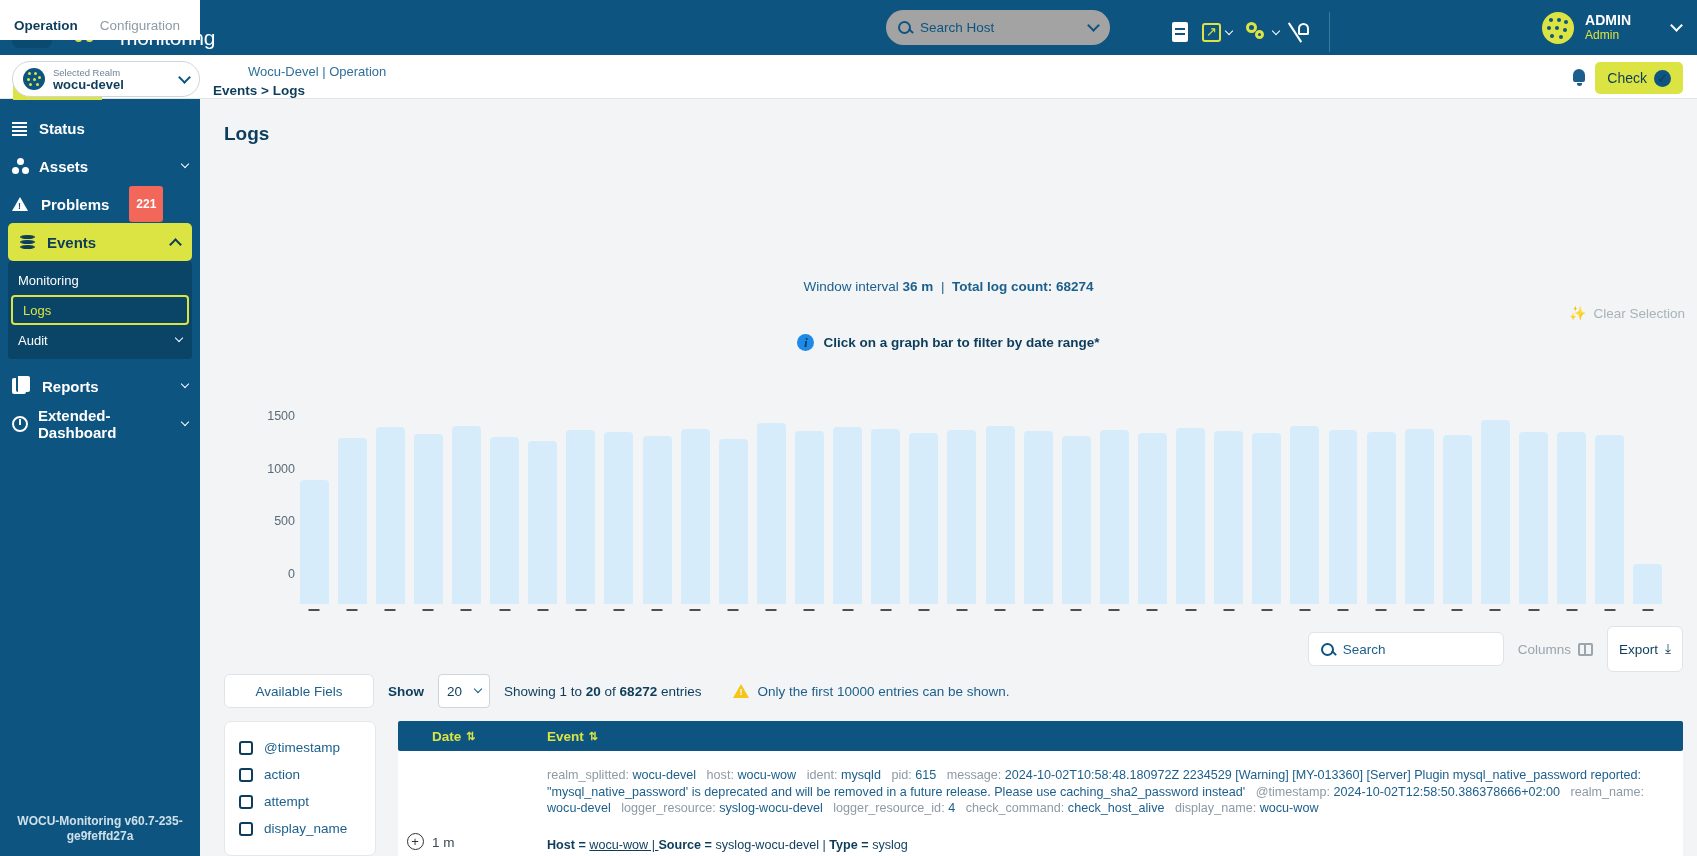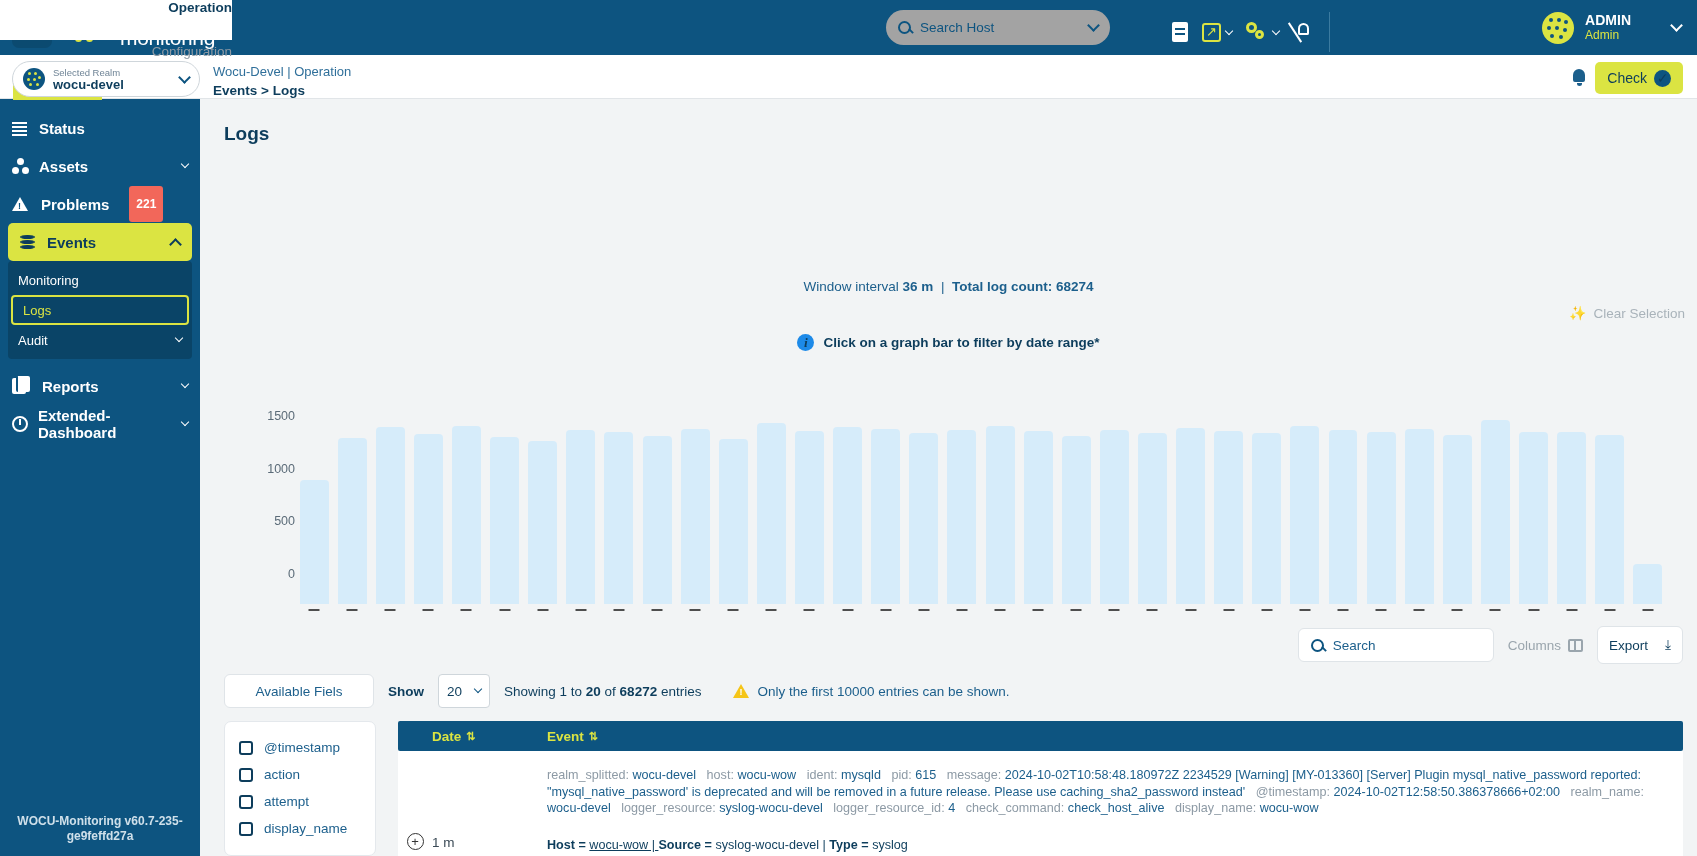--- a/index.html
+++ b/index.html
@@ -101,21 +101,21 @@
     background:#fff; border:1px solid #cfd6db; border-radius:20px;
     display:flex; align-items:center; padding:0 10px; gap:8px; cursor:pointer; z-index:5;
   }
   .realm-dot { width:22px; height:22px; border-radius:50%; background:#0d5480; position:relative; }
   .realm-dot i { position:absolute; width:3px; height:3px; border-radius:50%; background:#dbe442; }
   .realm-txt { flex:1; }
   .realm-lbl { font-size:9.5px; color:#6f8496; line-height:11px; }
   .realm-val { font-size:13px; color:#0d3d5c; font-weight:700; line-height:14px; }
 
   .breadcrumbs { position:absolute; left:213px; top:7px; }
-  .bc1 { font-size:13px; color:#2f6f9a; line-height:19px; }
+  .bc1 { font-size:13px; color:#2f6f9a; line-height:19px;margin-left:35px; }
   .bc2 { font-size:13.5px; color:#0d3d5c; font-weight:700; line-height:19px; }
 
   .bell-ic { position:absolute; right:110px; top:14px; width:15px; height:17px; cursor:pointer;}
   .bell-ic .b {
     position:absolute; left:1px; top:0; width:12px; height:13px;
     border:2px solid #1c5f8c; border-radius:6px 6px 2px 2px; background:#1c5f8c;
   }
   .bell-ic .c { position:absolute; left:5px; bottom:0px; width:5px; height:3px; background:#1c5f8c; border-radius:0 0 3px 3px;}
 
   .check-btn {
@@ -125,22 +125,22 @@
   .check-btn span { font-size:14px; color:#0d3d5c; }
   .check-circle {
     width:17px; height:17px; border-radius:50%; background:#0d5480;
     color:#dbe442; font-size:11px; display:flex; align-items:center; justify-content:center;
   }
 
   
   .sidebar {
     position:absolute; top:99px; left:0; width:200px; height:757px; background:#0d5480;
   }
-  .side-tabs { position:absolute; top:-99px; left:0; width:232px; height:40px;
-    display:flex; align-items:flex-end; background:#fff; padding-left:14px; gap:22px;flex-direction:column; }
+  .side-tabs { position:absolute; top:-99px; left:0; width:200px; height:40px;
+    display:flex; align-items:flex-end; background:#fff; padding-left:14px; gap:22px; }
   .side-tab { font-size:13.5px; padding-bottom:7px; cursor:pointer; }
   .side-tab.active { color:#0d3d5c; font-weight:700; }
   .side-tab.inactive { color:#8e9aa4; }
   .tab-underline {
     position:absolute; top:-23px; left:13px; width:89px; height:24px;
     background:#dbe442; border-radius:5px 5px 0 0;
   }
   .nav-item {
     height:38px; display:flex; align-items:center; padding:0 12px; gap:10px; cursor:pointer;
     margin-bottom: 0px;
@@ -238,22 +238,22 @@
   .srow { position:absolute; top:527px; right:14px; display:flex; align-items:center; gap:14px; }
   .search-box {
     width:196px; height:34px; background:#fff; border:1px solid #dfe4e8; border-radius:6px;
     display:flex; align-items:center; padding:0 12px; gap:9px; cursor:text;
   }
   .search-box .sb-label { font-size:13.5px; color:#1c5f8c; font-weight:400; }
   .columns-btn { display:flex; align-items:center; gap:7px; color:#9aa5ad; font-size:13.5px; cursor:pointer;}
   .ic-cols { width:15px; height:13px; border:2px solid #9aa5ad; border-radius:2px; position:relative;}
   .ic-cols:after { content:''; position:absolute; left:4px; top:0; width:2px; height:9px; background:#9aa5ad;}
   .export-btn {
-    height:38px; background:#fff; border:1px solid #dfe4e8; border-radius:6px;
-    display:flex; align-items:center; gap:17px; padding:0 11px; cursor:pointer;
+    height:46px; background:#fff; border:1px solid #dfe4e8; border-radius:6px;
+    display:flex; align-items:center; gap:7px; padding:0 11px; cursor:pointer;
   }
   .export-btn span { font-size:13.5px; color:#0d3d5c; }
   .ic-dl { font-size:14px; color:#0d3d5c; }
 
   
   .crow { position:absolute; top:575px; left:24px; display:flex; align-items:center; gap:14px; }
   .avail-btn {
     width:150px; height:34px; background:#fff; border:1px solid #dfe4e8; border-radius:6px;
     display:flex; align-items:center; justify-content:center; cursor:pointer;
   }

